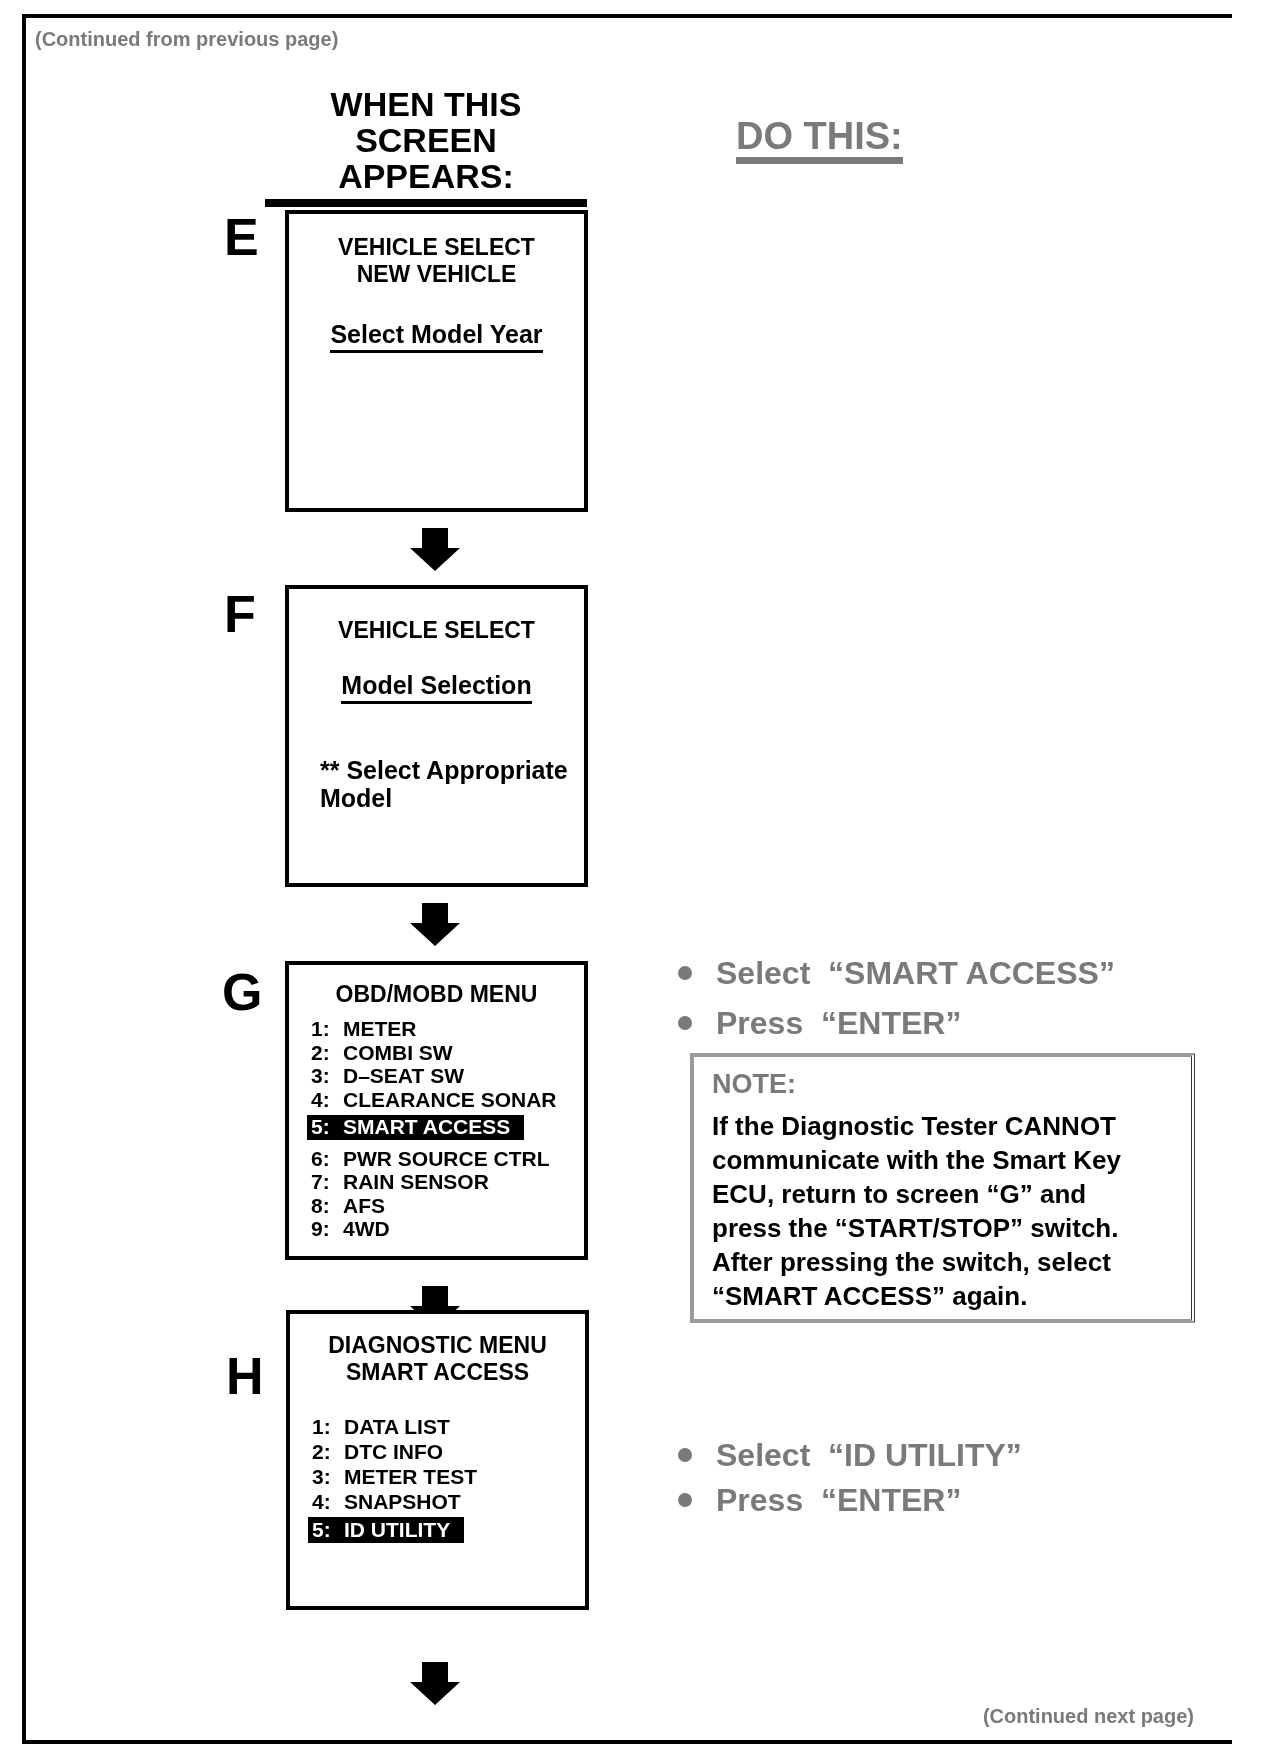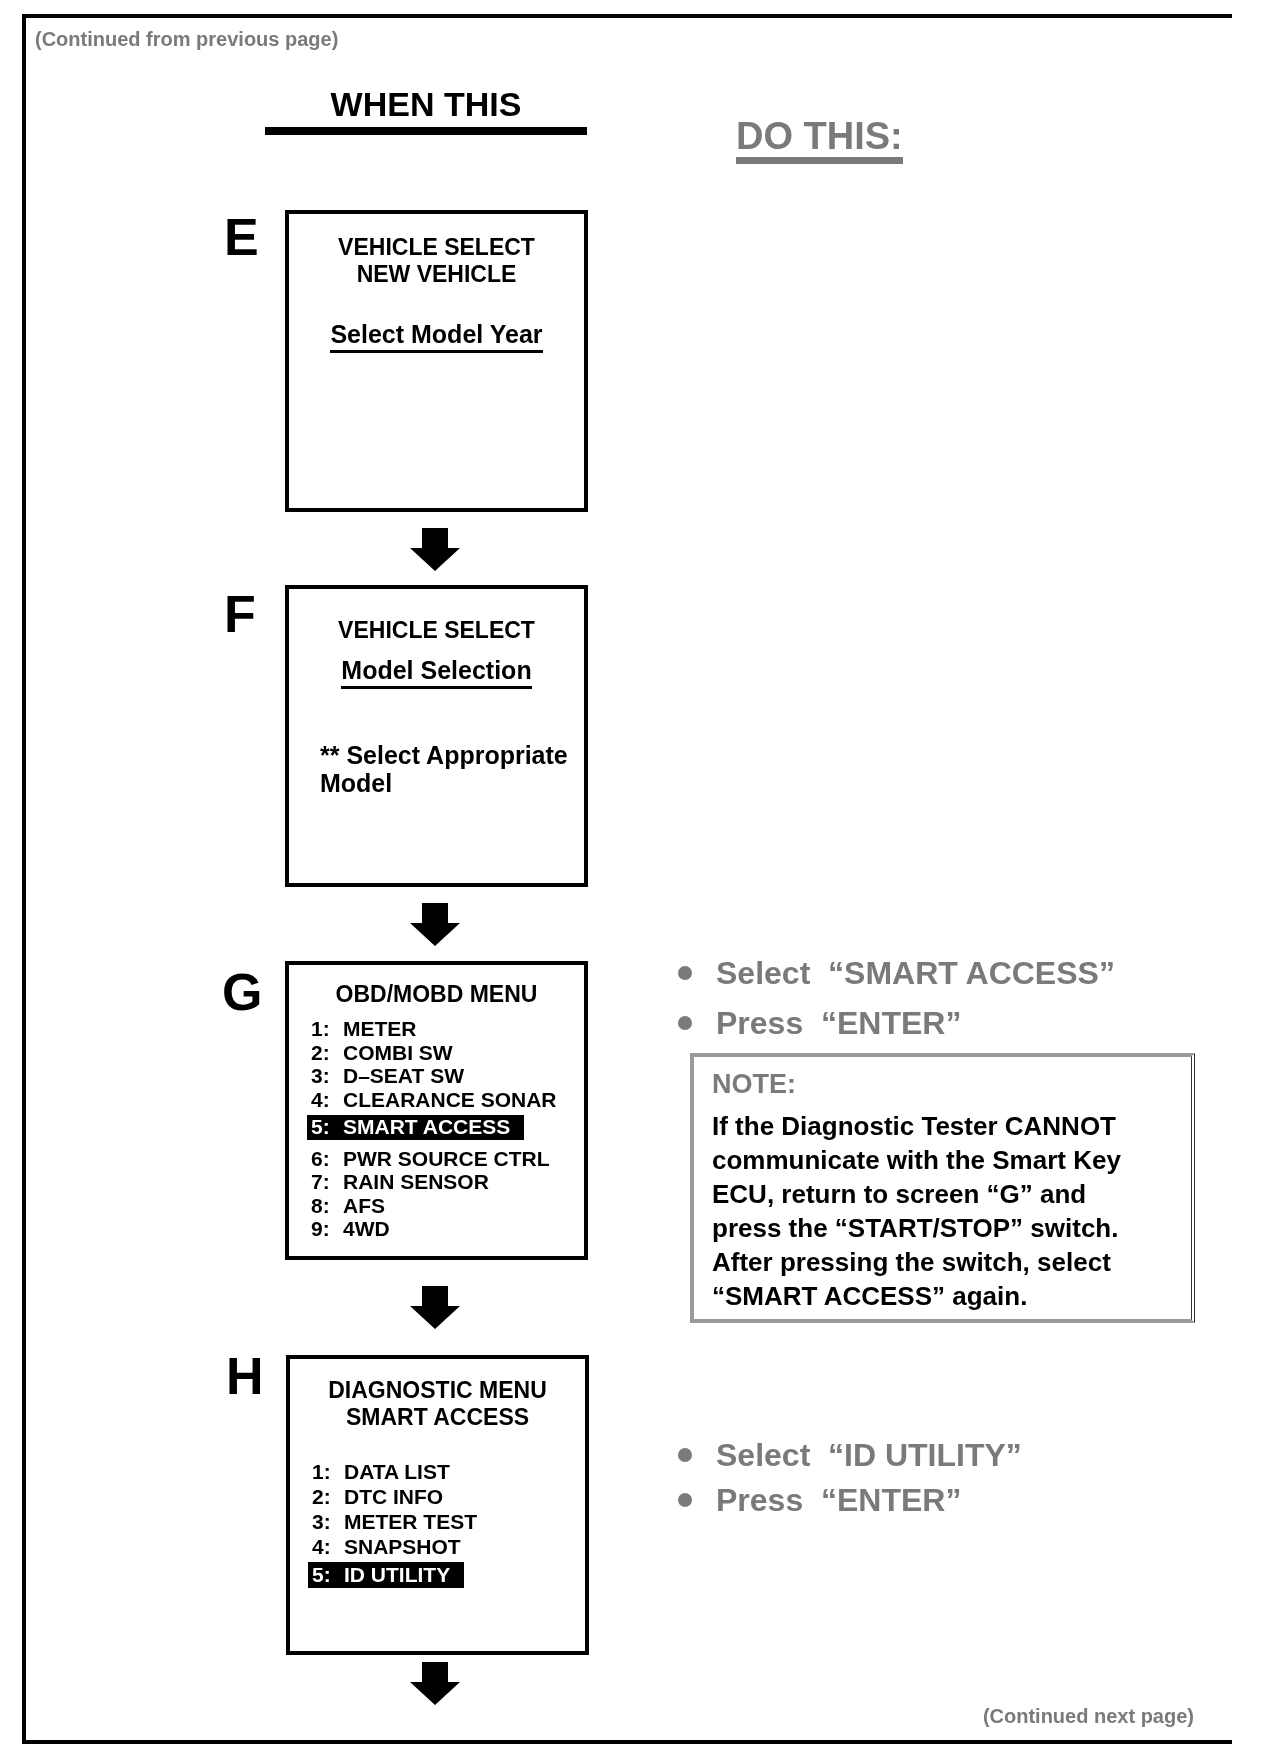--- a/index.html
+++ b/index.html
@@ -52,41 +52,42 @@
 </head>
 <body>
 
 <div class="page">
   <div class="frame"></div>
 
   <div class="abs continued gray" style="left:35px;top:27px;">(Continued from previous page)</div>
 
   <div class="abs when-header">
     <div>WHEN THIS</div>
+    <div>SCREEN APPEARS:</div>
   </div>
 
   <div class="abs do-this gray">DO THIS:</div>
 
   <div class="abs step-letter" style="left:224px;top:211px;">E</div>
   <div class="abs screen-box" style="left:285px;top:210px;width:303px;height:302px;">
     <div class="box-title" style="margin-top:20px;">VEHICLE SELECT</div>
     <div class="box-title">NEW VEHICLE</div>
     <div class="screen-link" style="margin-top:32px;">
       <span class="u">Select Model Year</span>
     </div>
   </div>
 
   <svg class="abs arrow" style="left:410px;top:528px;" viewBox="0 0 50 43">
     <path d="M12 0 H38 V20 H50 L25 43 L0 20 H12 Z" fill="#000"></path>
   </svg>
 
   <div class="abs step-letter" style="left:224px;top:588px;">F</div>
   <div class="abs screen-box" style="left:285px;top:585px;width:303px;height:302px;">
     <div class="box-title" style="margin-top:28px;">VEHICLE SELECT</div>
-    <div class="screen-link" style="margin-top:12px;">
+    <div class="screen-link" style="margin-top:27px;">
       <span class="u">Model Selection</span>
     </div>
     <div class="screen-note" style="margin:52px 0 0 31px;">
       <div>** Select Appropriate</div>
       <div>Model</div>
     </div>
   </div>
 
   <svg class="abs arrow" style="left:410px;top:903px;" viewBox="0 0 50 43">
     <path d="M12 0 H38 V20 H50 L25 43 L0 20 H12 Z" fill="#000"></path>
@@ -152,21 +153,21 @@
       <div>After pressing the switch, select</div>
       <div>“SMART ACCESS” again.</div>
     </div>
   </div>
 
   <svg class="abs arrow" style="left:410px;top:1286px;" viewBox="0 0 50 43">
     <path d="M12 0 H38 V20 H50 L25 43 L0 20 H12 Z" fill="#000"></path>
   </svg>
 
   <div class="abs step-letter" style="left:226px;top:1350px;">H</div>
-  <div class="abs screen-box" style="left:286px;top:1355px;width:303px;height:300px;">
+  <div class="abs screen-box" style="left:286px;top:1310px;width:303px;height:300px;">
     <div class="box-title" style="margin-top:18px;">DIAGNOSTIC MENU</div>
     <div class="box-title">SMART ACCESS</div>
     <div class="menu-list h-list">
       <div class="menu-row">
         <span class="num">1:</span>
           <span>DATA LIST</span>
       </div>
       <div class="menu-row">
         <span class="num">2:</span>
           <span>DTC INFO</span>

